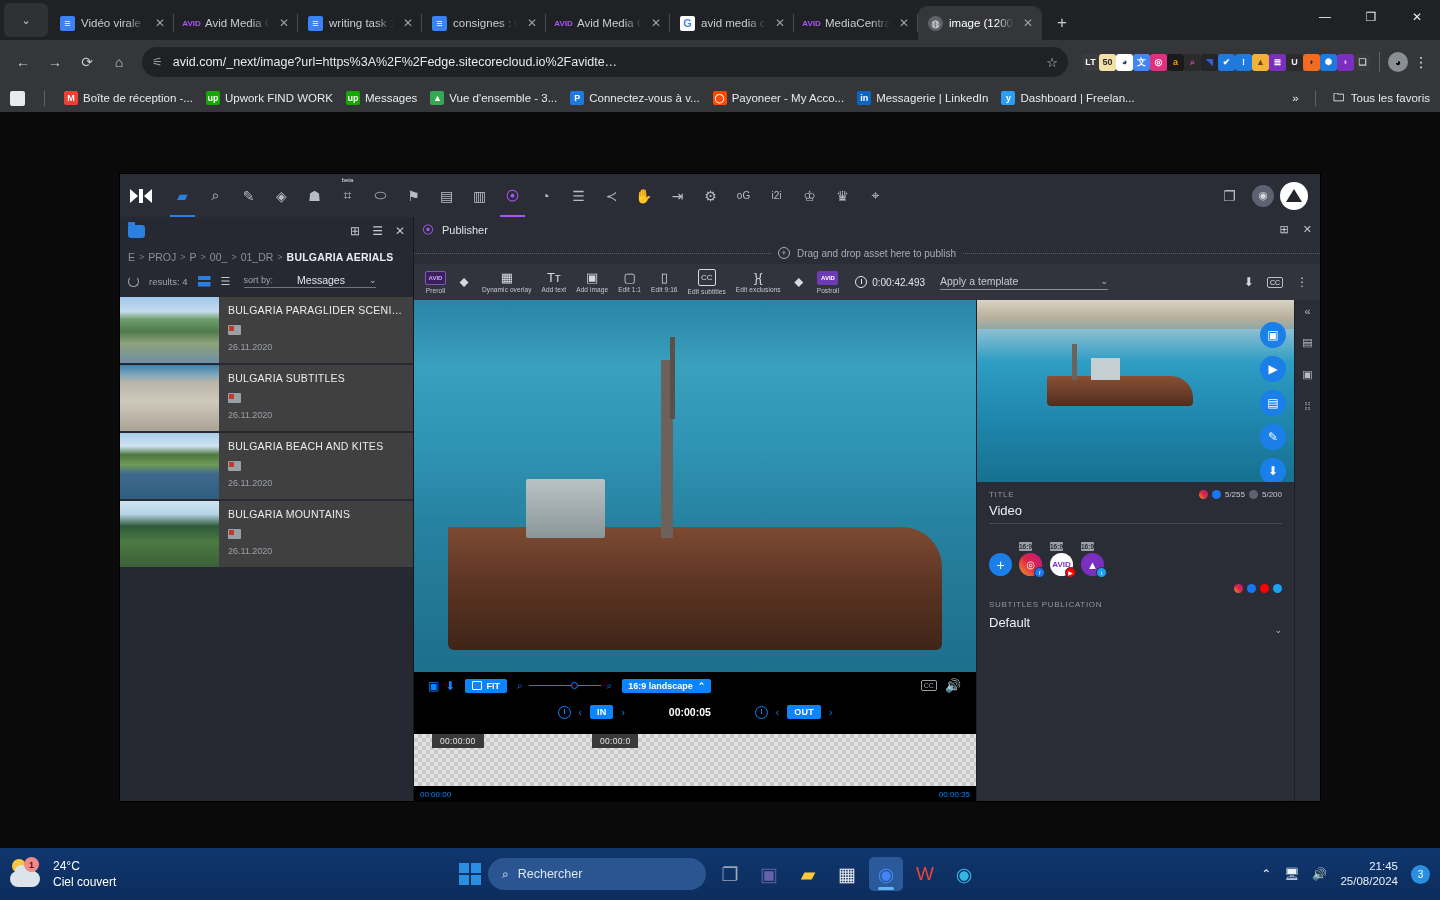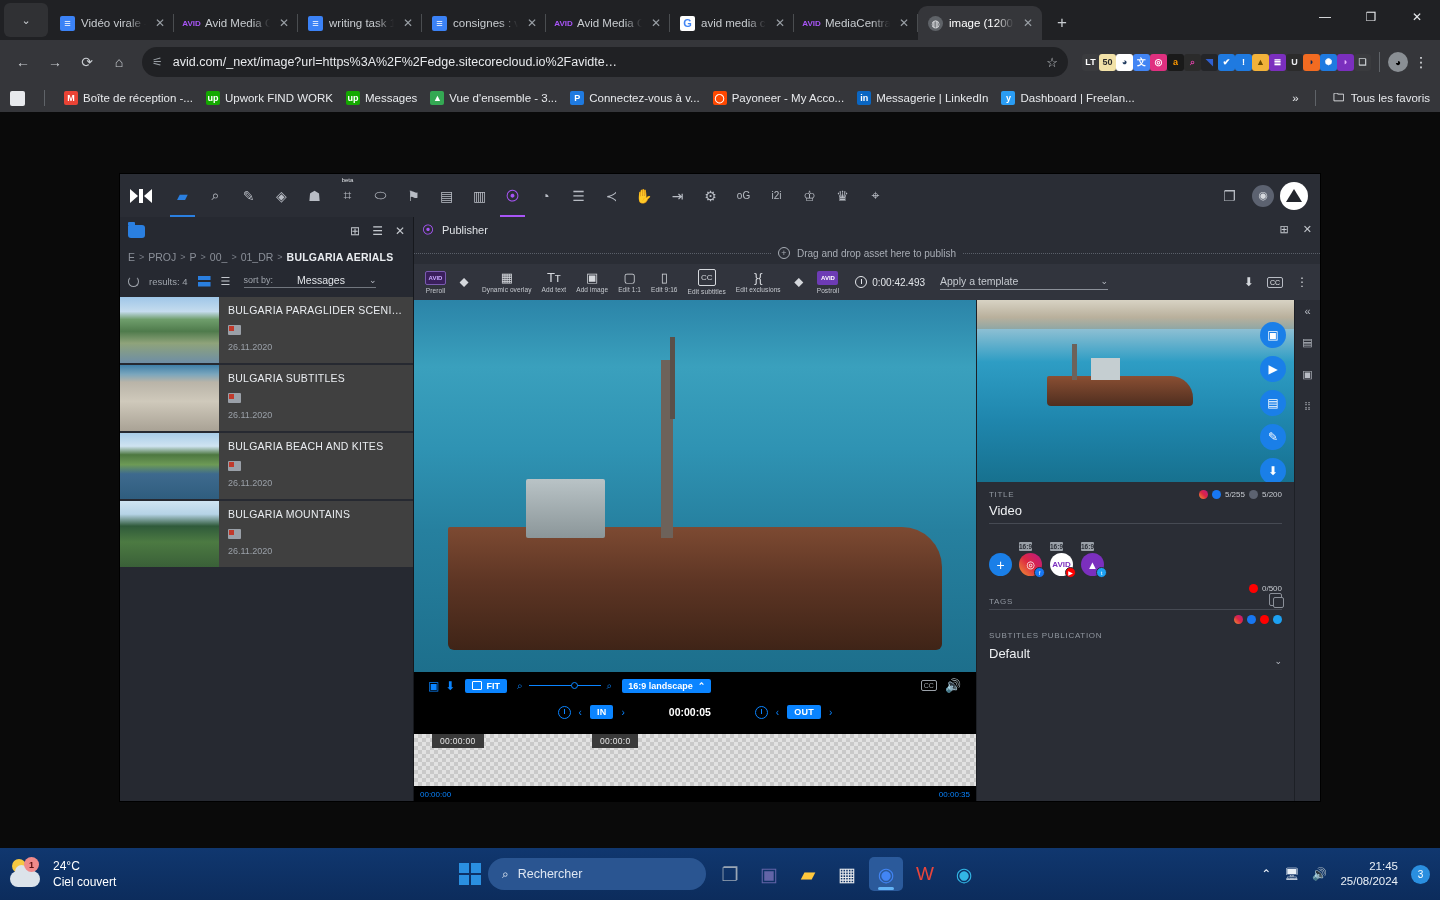--- a/index.html
+++ b/index.html
@@ -881,32 +881,20 @@
                     <span class="soc-ratio">16:9</span>
                     <span class="soc-av" style="background:#7b2fbe;">
                       <span style="color:#fff;font-size:11px;">▲</span>
                       <span class="soc-badge" style="background:#1da1f2;">t</span>
                     </span>
                   </span>
                 </div>
 
 
 
-                <div class="fld">
-                  <div class="fld-hdr">
-                    <span class="fld-count" style="margin-left:auto;">
-                      <span class="dot dot-yt"></span>
-                      <span>0/500</span>
-                    </span>
-                  </div>
-                  <div class="fld-hdr" style="align-items:flex-end;border-bottom:1px solid #464a53;padding-bottom:3px;">
-                    <span class="fld-lbl">TAGS</span>
-                    <span class="tag-copy" style="margin-left:auto;"></span>
-                  </div>
-                </div>
 
                 <div class="fld">
                   <div class="fld-hdr">
                     <span class="fld-count" style="margin-left:auto;">
                       <span class="dot dot-ig"></span>
                       <span class="dot dot-fb"></span>
                       <span class="dot dot-yt"></span>
                       <span class="dot dot-tw"></span>
                     </span>
                   </div>

